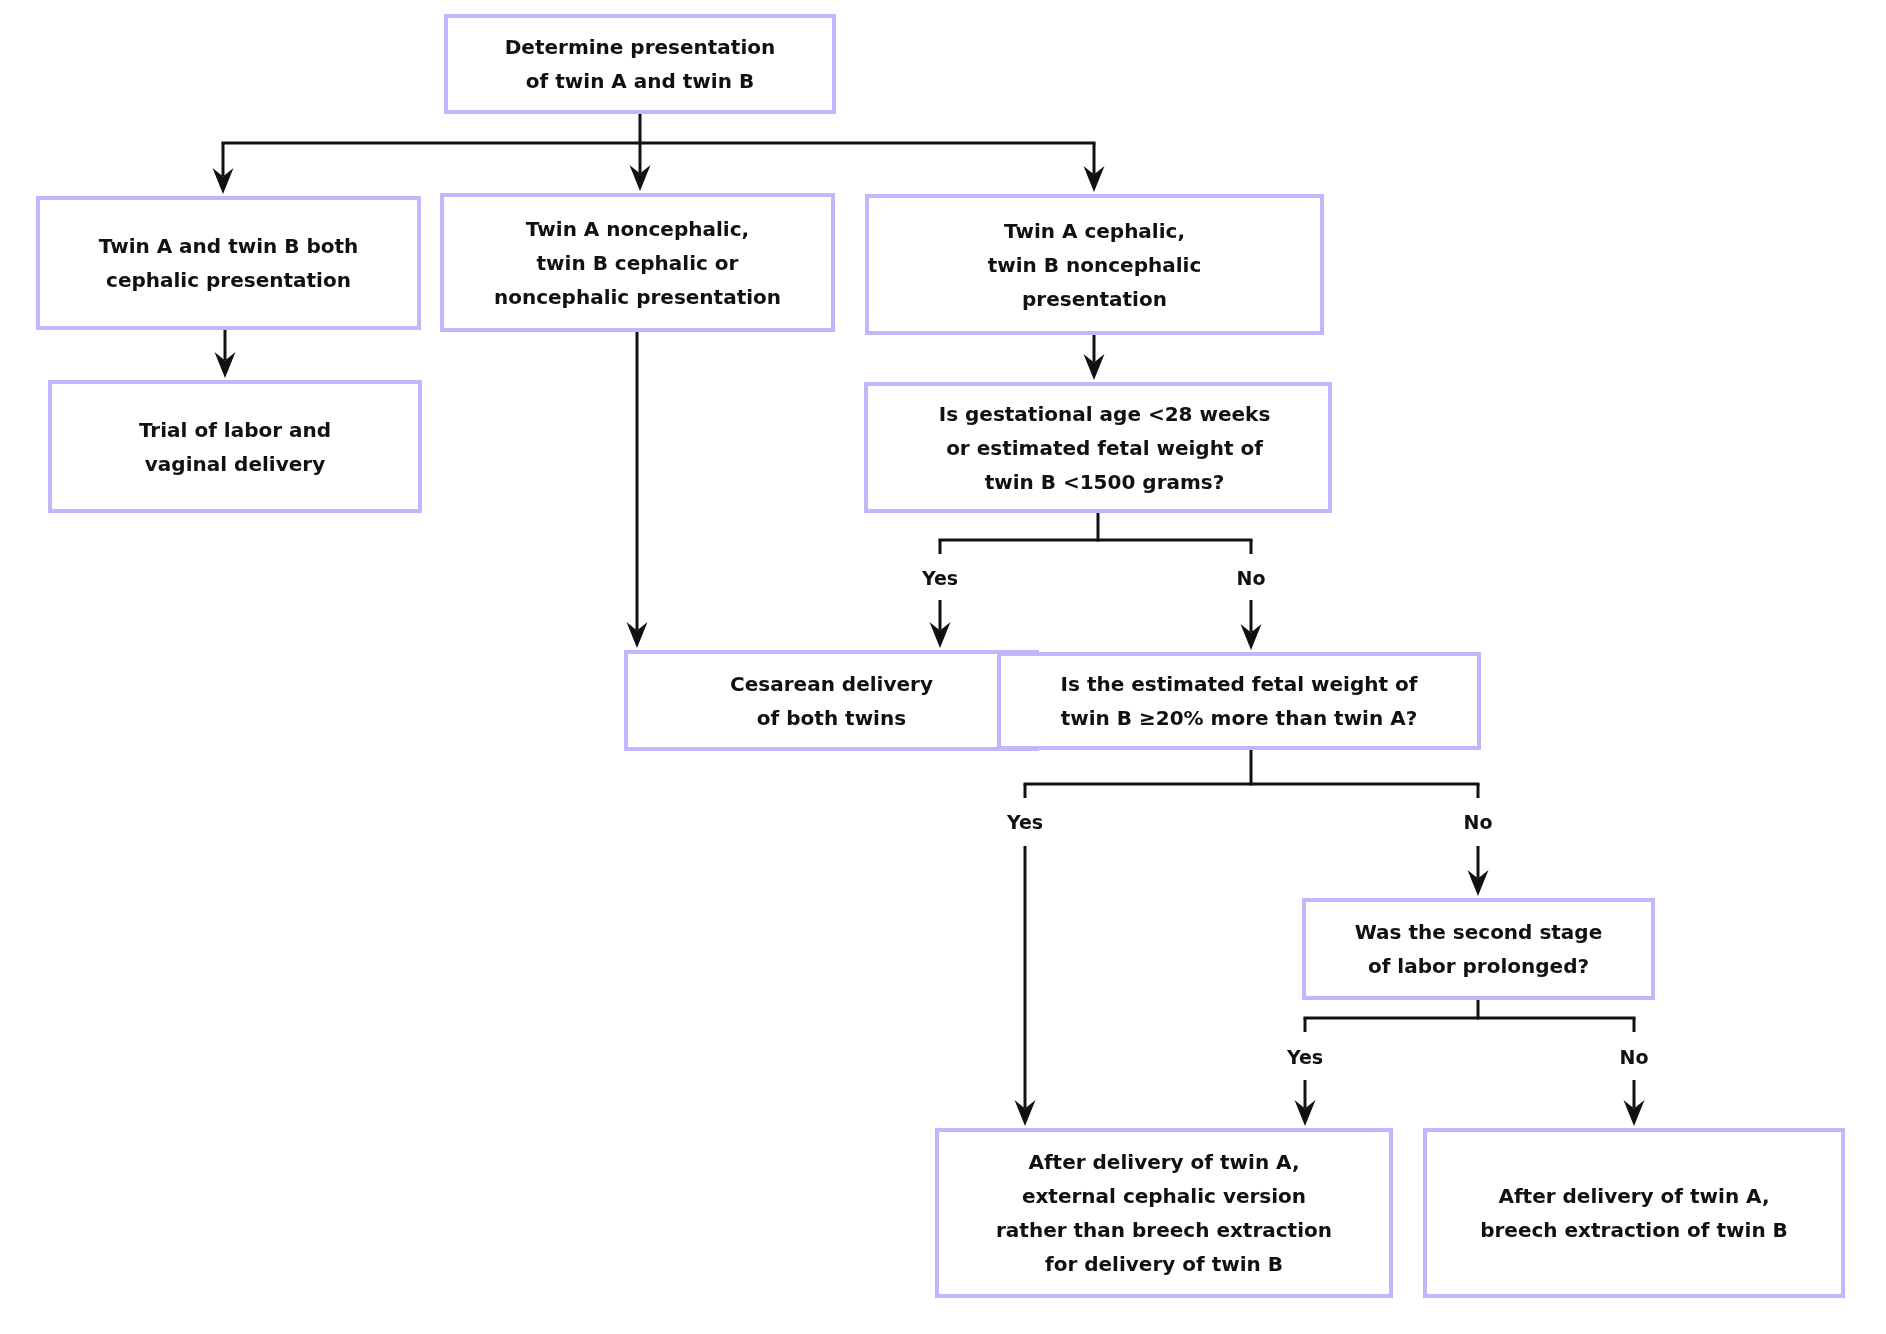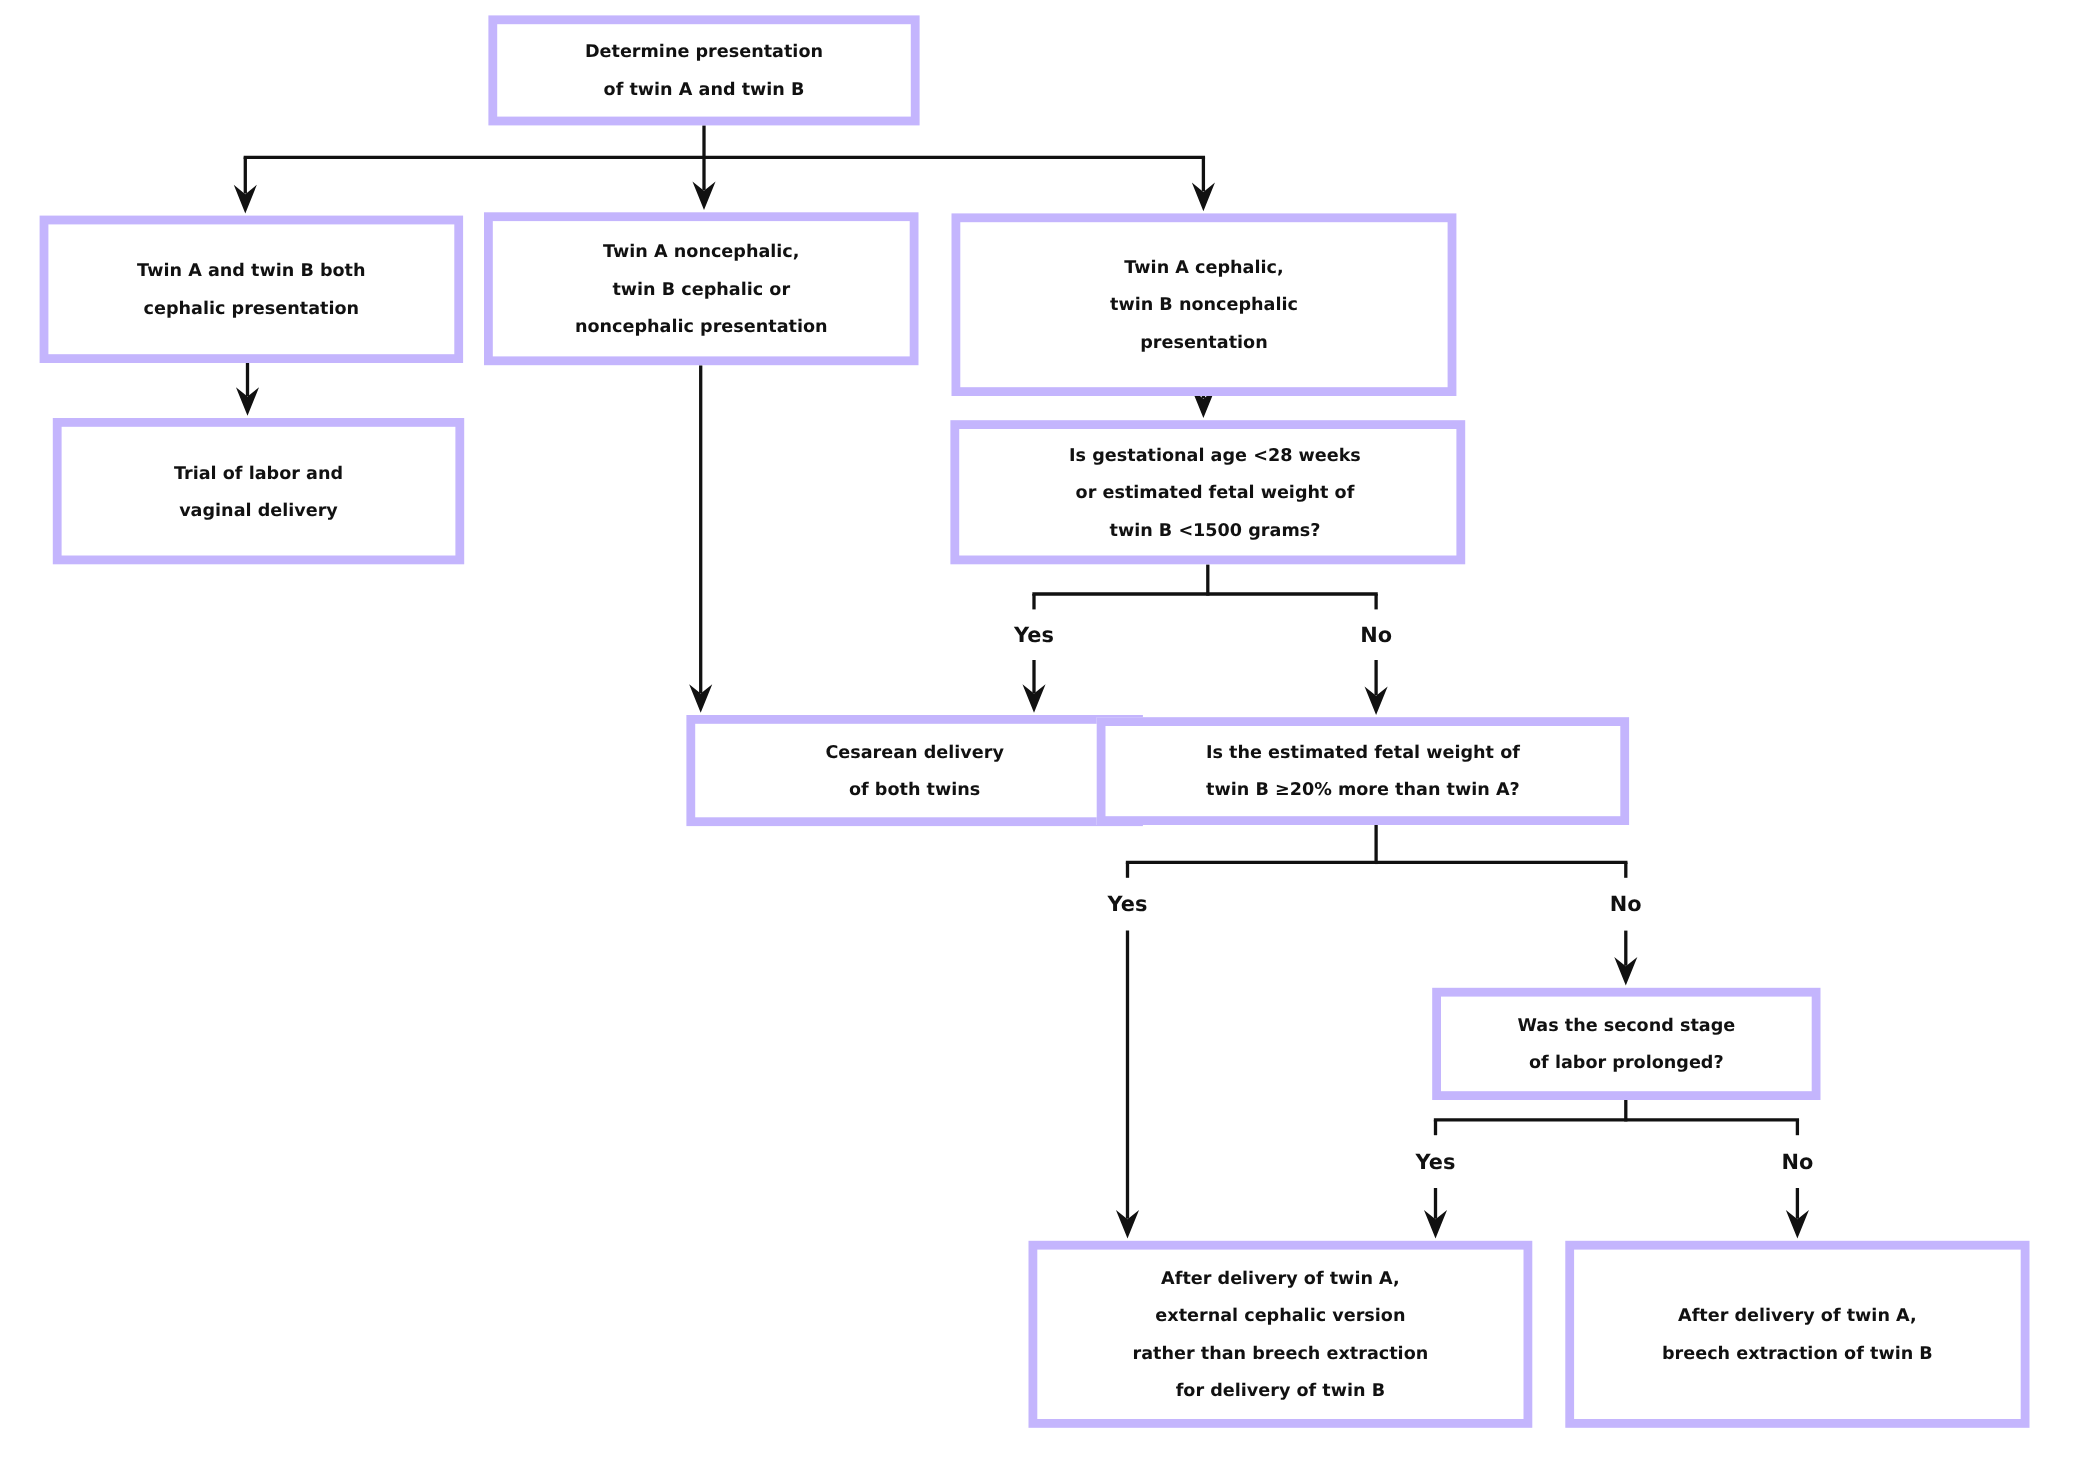--- a/index.html
+++ b/index.html
@@ -9,26 +9,26 @@
     background:#ffffff;
     font-family:"DejaVu Sans","Liberation Sans",sans-serif;
     color:#111111;
   }
   #connectors{position:absolute;left:0;top:0;width:1886px;height:1334px;}
   .ln{stroke:#111111;stroke-width:3;fill:none;}
   .ah{fill:#111111;stroke:none;}
   .node{
     position:absolute;
     box-sizing:border-box;
-    border:8px solid #c4b5fd;
+    border:4px solid #c4b5fd;
     background:#ffffff;
     display:flex;align-items:center;justify-content:center;
     text-align:center;
     white-space:pre-line;
-    font-size:16px;line-height:34px;font-weight:600;
+    font-size:20px;line-height:34px;font-weight:600;
   }
   .edge-label{
     position:absolute;
     transform:translate(-50%,-50%);
     font-size:19px;font-weight:700;
     background:#ffffff;
     padding:0 4px;
   }
 </style>
 </head>
@@ -90,21 +90,21 @@
   <div class="node" style="left:444px;top:14px;width:392px;height:100px;">Determine presentation
 of twin A and twin B</div>
 
   <div class="node" style="left:36px;top:196px;width:385px;height:134px;">Twin A and twin B both
 cephalic presentation</div>
 
   <div class="node" style="left:440px;top:193px;width:395px;height:139px;">Twin A noncephalic,
 twin B cephalic or
 noncephalic presentation</div>
 
-  <div class="node" style="left:865px;top:194px;width:459px;height:166px;">Twin A cephalic,
+  <div class="node" style="left:865px;top:194px;width:459px;height:141px;">Twin A cephalic,
 twin B noncephalic
 presentation</div>
 
   <div class="node" style="left:36px;top:380px;width:374px;height:133px;margin-left:12px;">Trial of labor and
 vaginal delivery</div>
 
   <div class="node" style="left:864px;top:382px;width:468px;height:131px;padding-left:13px;">Is gestational age &lt;28 weeks
 or estimated fetal weight of
 twin B &lt;1500 grams?</div>
 

